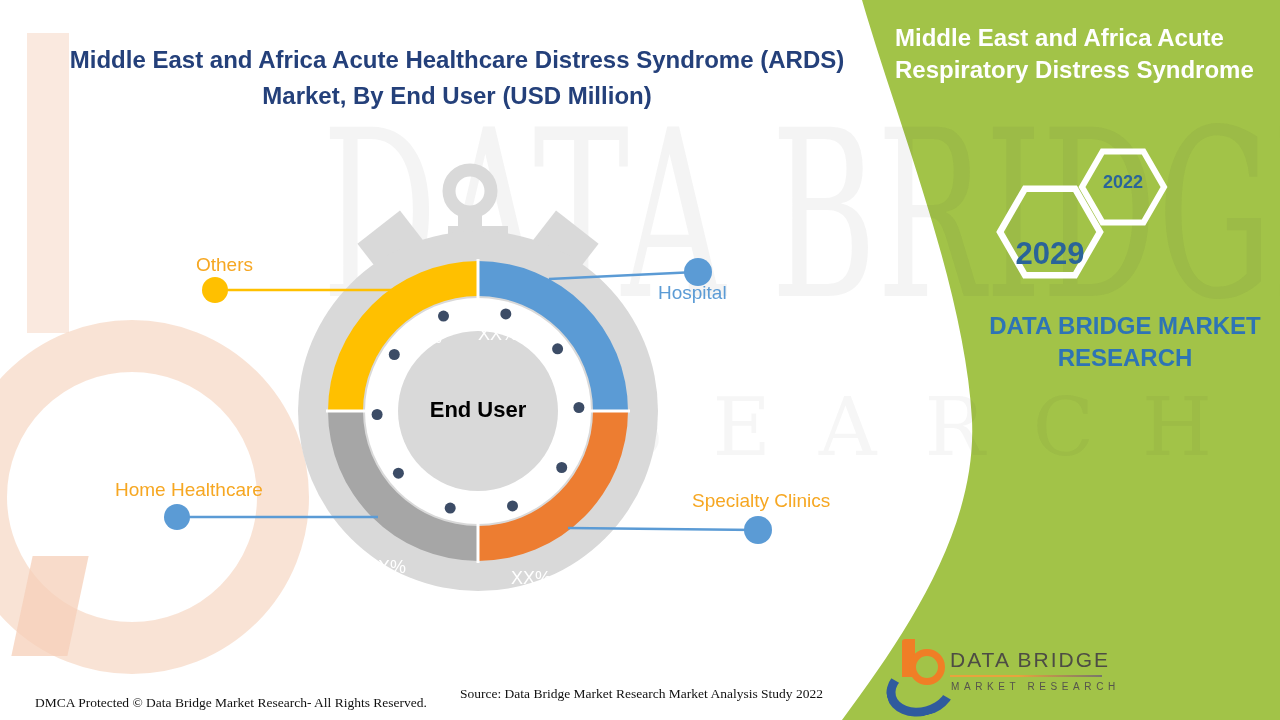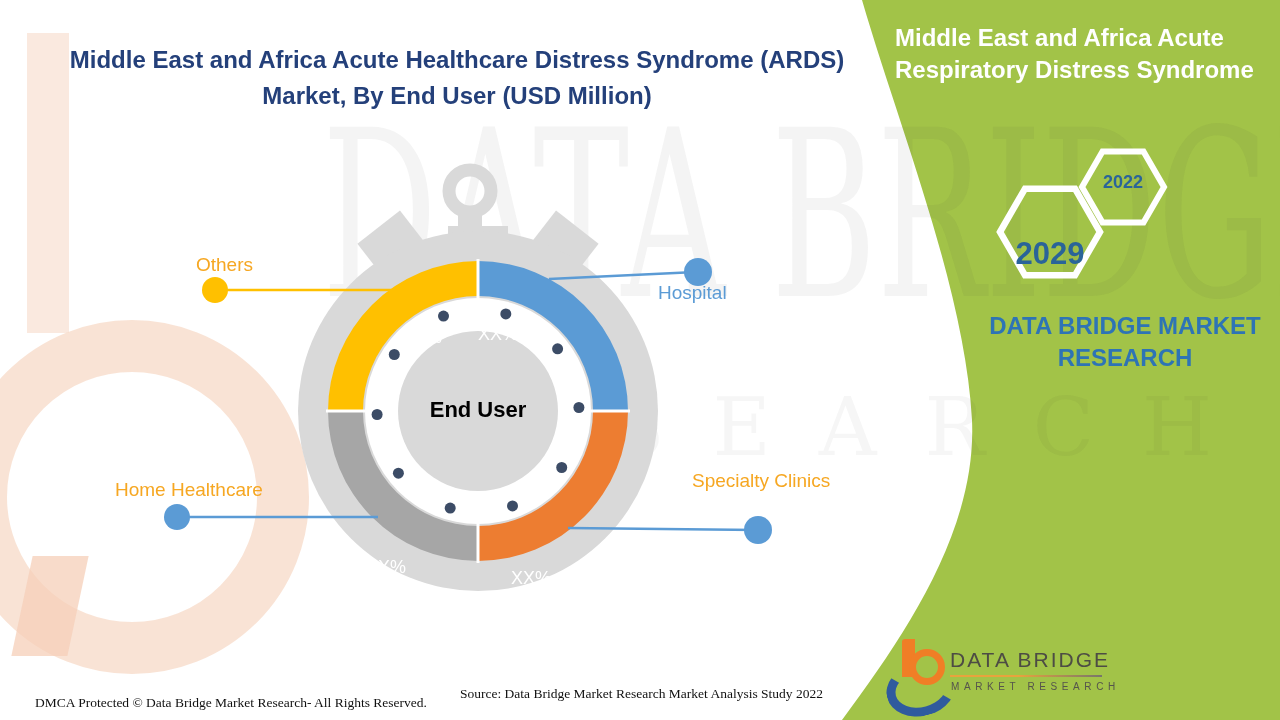--- a/index.html
+++ b/index.html
@@ -128,21 +128,21 @@
 </div>
 
 <div class="abs z4 seg-value" style="left:402px;top:279px;">XX%</div>
 <div class="abs z4 seg-value" style="left:478px;top:276px;">XX%</div>
 <div class="abs z4 seg-value" style="left:366px;top:509px;">XX%</div>
 <div class="abs z4 seg-value" style="left:511px;top:520px;">XX%</div>
 
 <div class="abs z4 cat-label lbl-orange" style="left:196px;top:254px;">Others</div>
 <div class="abs z4 cat-label lbl-blue" style="left:658px;top:238px;">Hospital</div>
 <div class="abs z4 cat-label lbl-orange" style="left:115px;top:479px;">Home Healthcare</div>
-<div class="abs z4 cat-label lbl-orange" style="left:692px;top:470px;">Specialty Clinics</div>
+<div class="abs z4 cat-label lbl-orange" style="left:692px;top:490px;">Specialty Clinics</div>
 
 <div class="abs z4 center-label">End User</div>
 
 <div class="abs z4 panel-title">
   <div>Middle East and Africa Acute</div>
   <div>Respiratory Distress Syndrome</div>
 </div>
 
 <div class="abs z4 year year-2022">2022</div>
 <div class="abs z4 year year-2029">2029</div>

